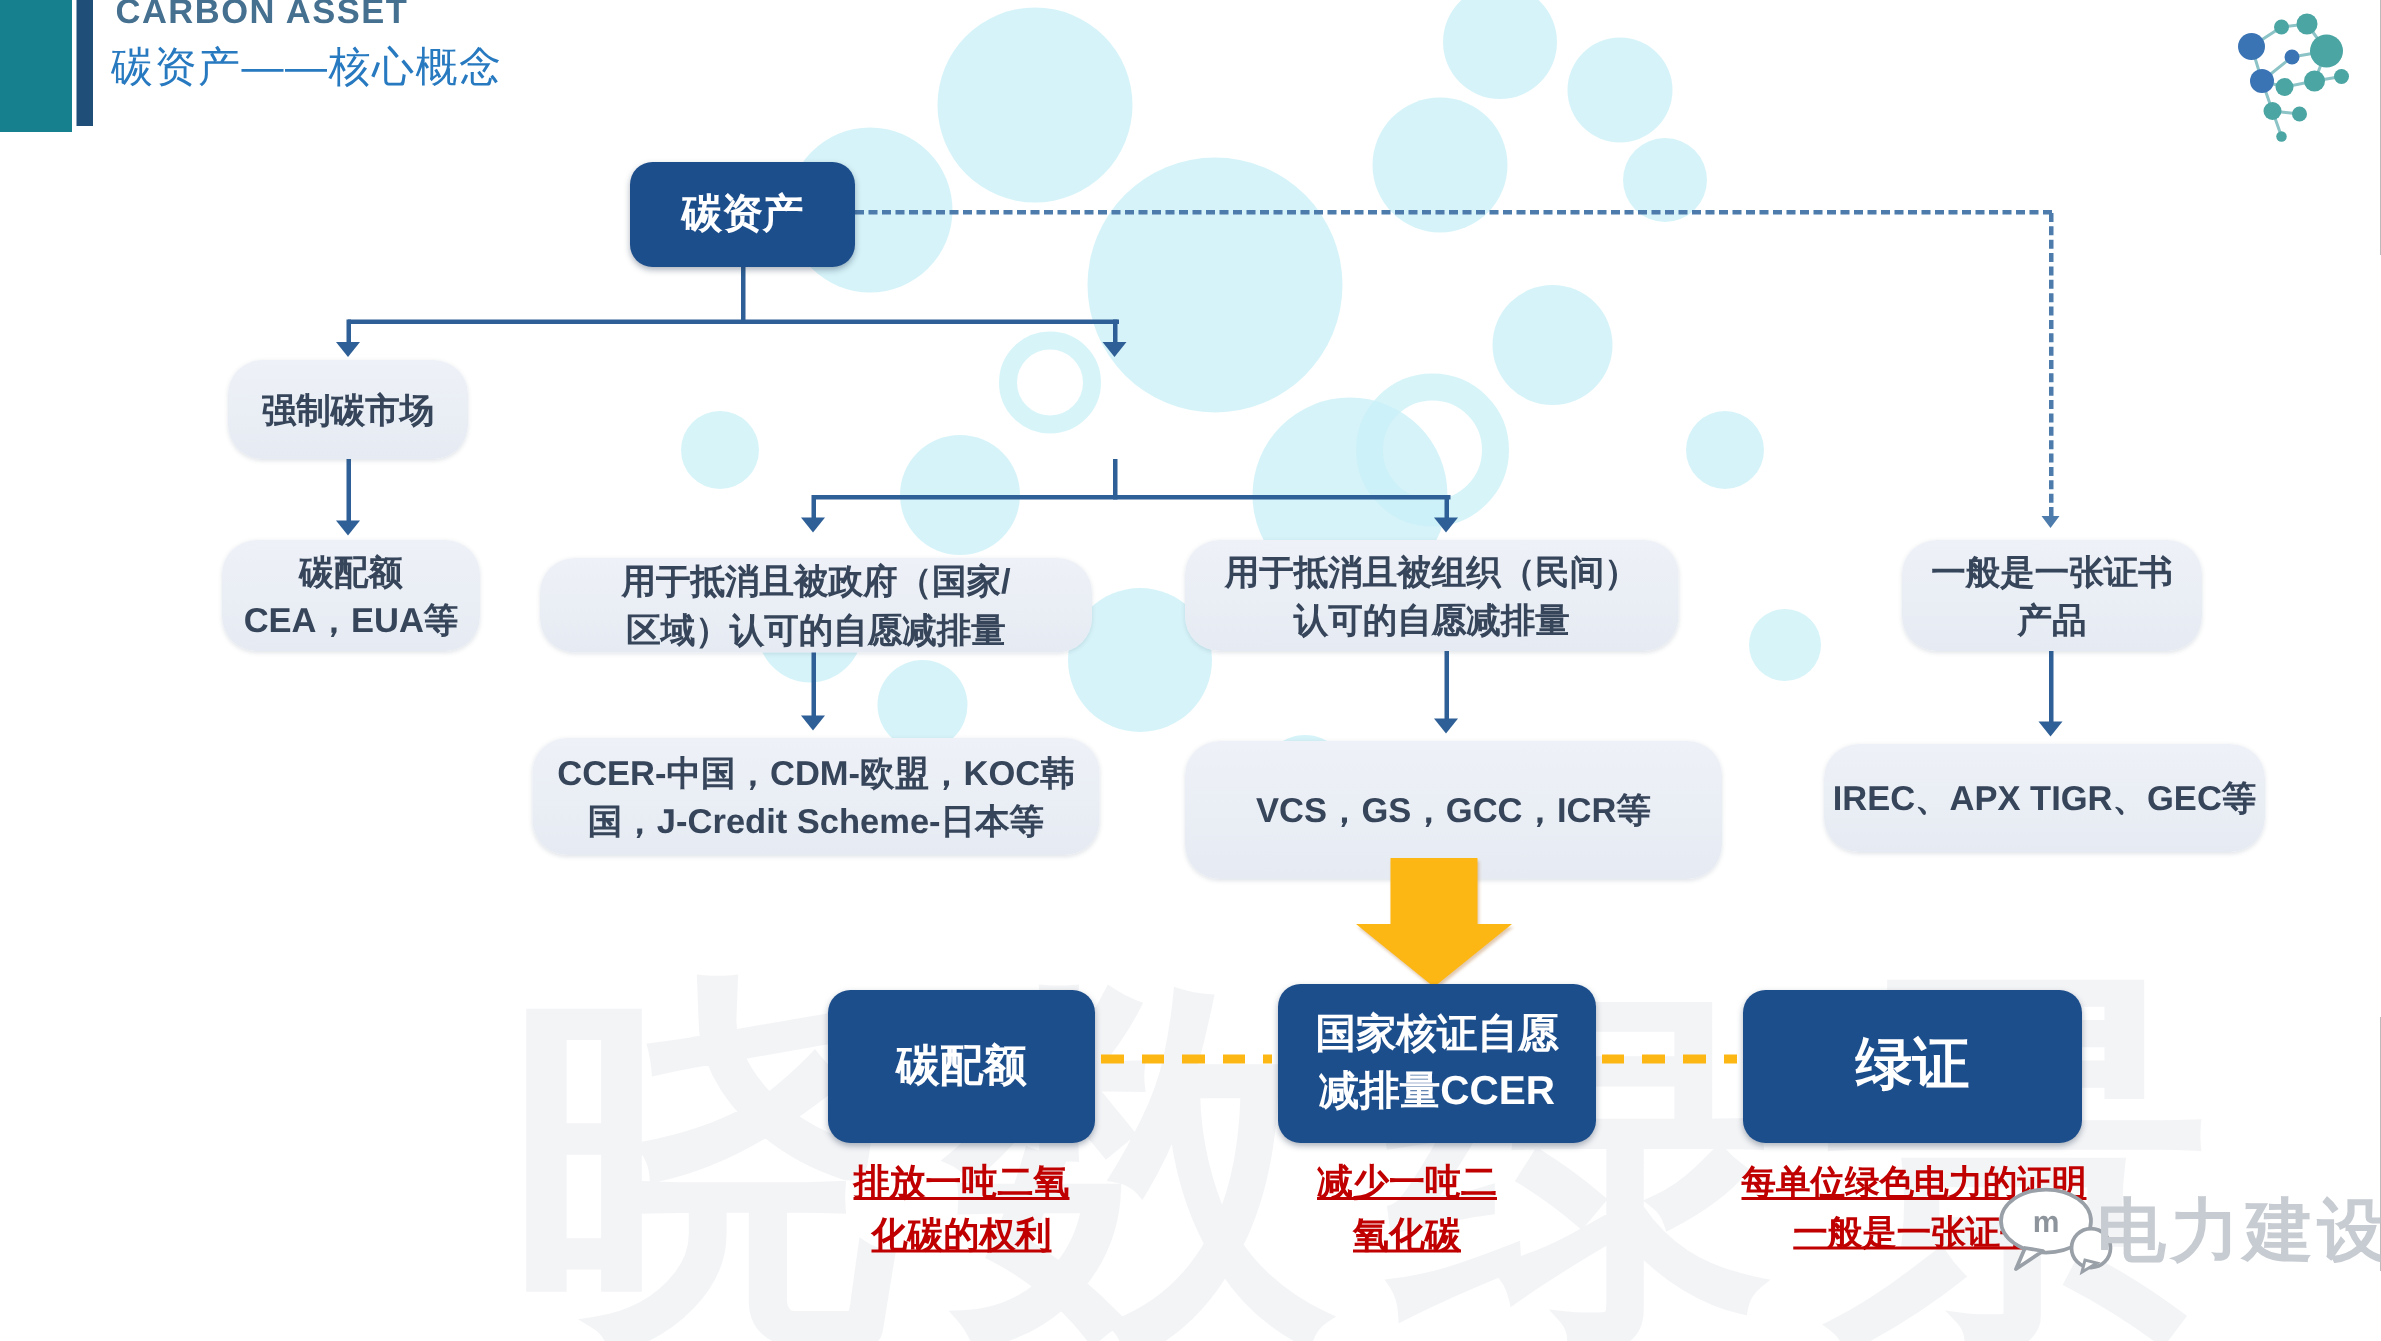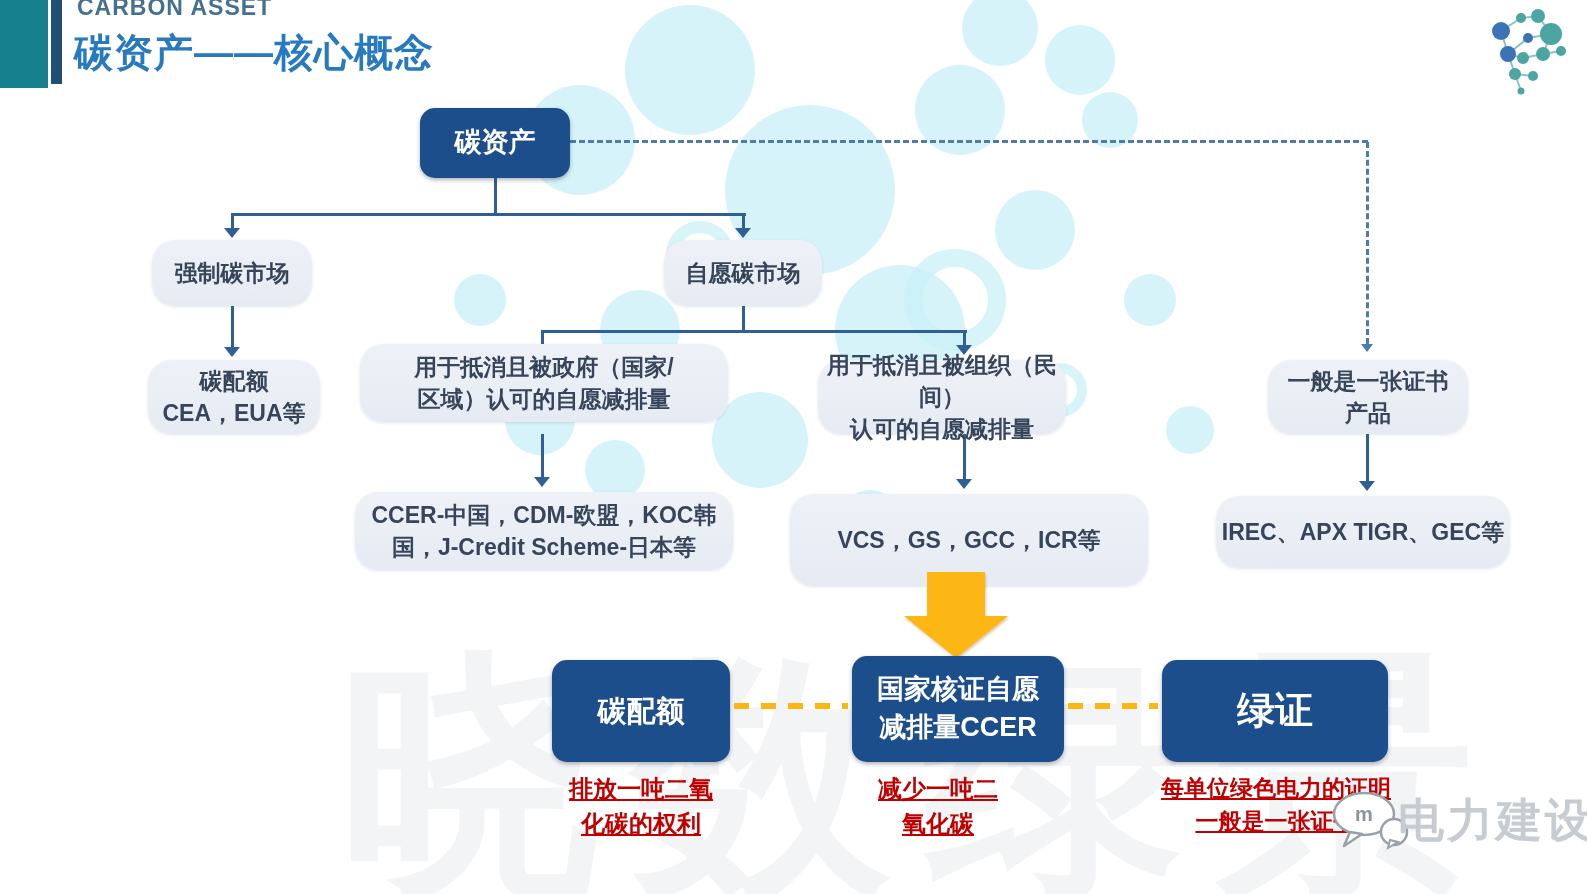--- a/index.html
+++ b/index.html
@@ -17,21 +17,21 @@
   .wm-corner{
     position:absolute;left:1398px;top:790px;z-index:4;
     font-size:46px;font-weight:600;letter-spacing:3px;color:#c7ccd2;white-space:nowrap;
   }
   .wm-bubble{position:absolute;left:1330px;top:788px;z-index:4;}
   
   .teal-block{position:absolute;left:0;top:0;width:48px;height:88px;background:var(--teal-block);z-index:2;}
   .navy-bar{position:absolute;left:51px;top:0;width:11px;height:84px;background:var(--navy-bar);z-index:2;}
   .eyebrow{position:absolute;left:77px;top:-6px;z-index:2;font-size:23px;font-weight:700;
     letter-spacing:1px;color:var(--eyebrow-blue);}
-  .page-title{position:absolute;left:74px;top:26px;z-index:2;font-size:39px;font-weight:700;
+  .page-title{position:absolute;left:74px;top:26px;z-index:2;font-size:28px;font-weight:400;
     color:var(--title-blue);letter-spacing:1px;}
   .logo{position:absolute;left:1443px;top:6px;z-index:2;}
   
   .node{position:absolute;z-index:2;display:flex;align-items:center;justify-content:center;
     text-align:center;white-space:pre-line;font-weight:700;line-height:1.4;}
   .light{background:linear-gradient(180deg,#eef1f7 0%,#e6ebf3 100%);border-radius:23px;
     color:#36455a;font-size:23px;box-shadow:0 1px 3px rgba(60,80,110,0.15);}
   .dark{background:var(--dark-node);border-radius:15px;color:#ffffff;font-size:27px;
     box-shadow:0 2px 4px rgba(20,40,70,0.35);}
   
@@ -139,27 +139,26 @@
   <div class="vline" style="left:1366px;top:434px;height:48px"></div>
   <div class="arr-down" style="left:1359px;top:481px"></div>
 
   <div class="dash-h" style="left:570px;top:140px;width:798px"></div>
   <div class="dash-v" style="left:1366px;top:142px;height:202px"></div>
   <div class="arr-down-sm" style="left:1361px;top:344px"></div>
 
   <div class="node dark" style="left:420px;top:108px;width:150px;height:70px">碳资产</div>
 
   <div class="node light" style="left:152px;top:240px;width:160px;height:66px">强制碳市场</div>
-  <div class="node light" style="left:664px;top:240px;width:158px;height:66px">自愿碳市场</div>
 
   <div class="node light" style="left:148px;top:360px;width:172px;height:74px">碳配额
 CEA，EUA等</div>
-  <div class="node light" style="left:360px;top:344px;width:368px;height:78px">用于抵消且被政府（国家/
+  <div class="node light" style="left:360px;top:372px;width:368px;height:63px">用于抵消且被政府（国家/
 区域）认可的自愿减排量</div>
-  <div class="node light" style="left:818px;top:360px;width:248px;height:74px">用于抵消且被组织（民间）
+  <div class="node light" style="left:790px;top:360px;width:329px;height:74px">用于抵消且被组织（民间）
 认可的自愿减排量</div>
   <div class="node light" style="left:1268px;top:360px;width:200px;height:74px">一般是一张证书
 产品</div>
 
   <div class="node light" style="left:355px;top:492px;width:378px;height:78px">CCER-中国，CDM-欧盟，KOC韩
 国，J-Credit Scheme-日本等</div>
   <div class="node light" style="left:790px;top:494px;width:358px;height:92px">VCS，GS，GCC，ICR等</div>
   <div class="node light" style="left:1216px;top:496px;width:294px;height:72px">IREC、APX TIGR、GEC等</div>
 
   <div class="block-arrow-body"></div>

